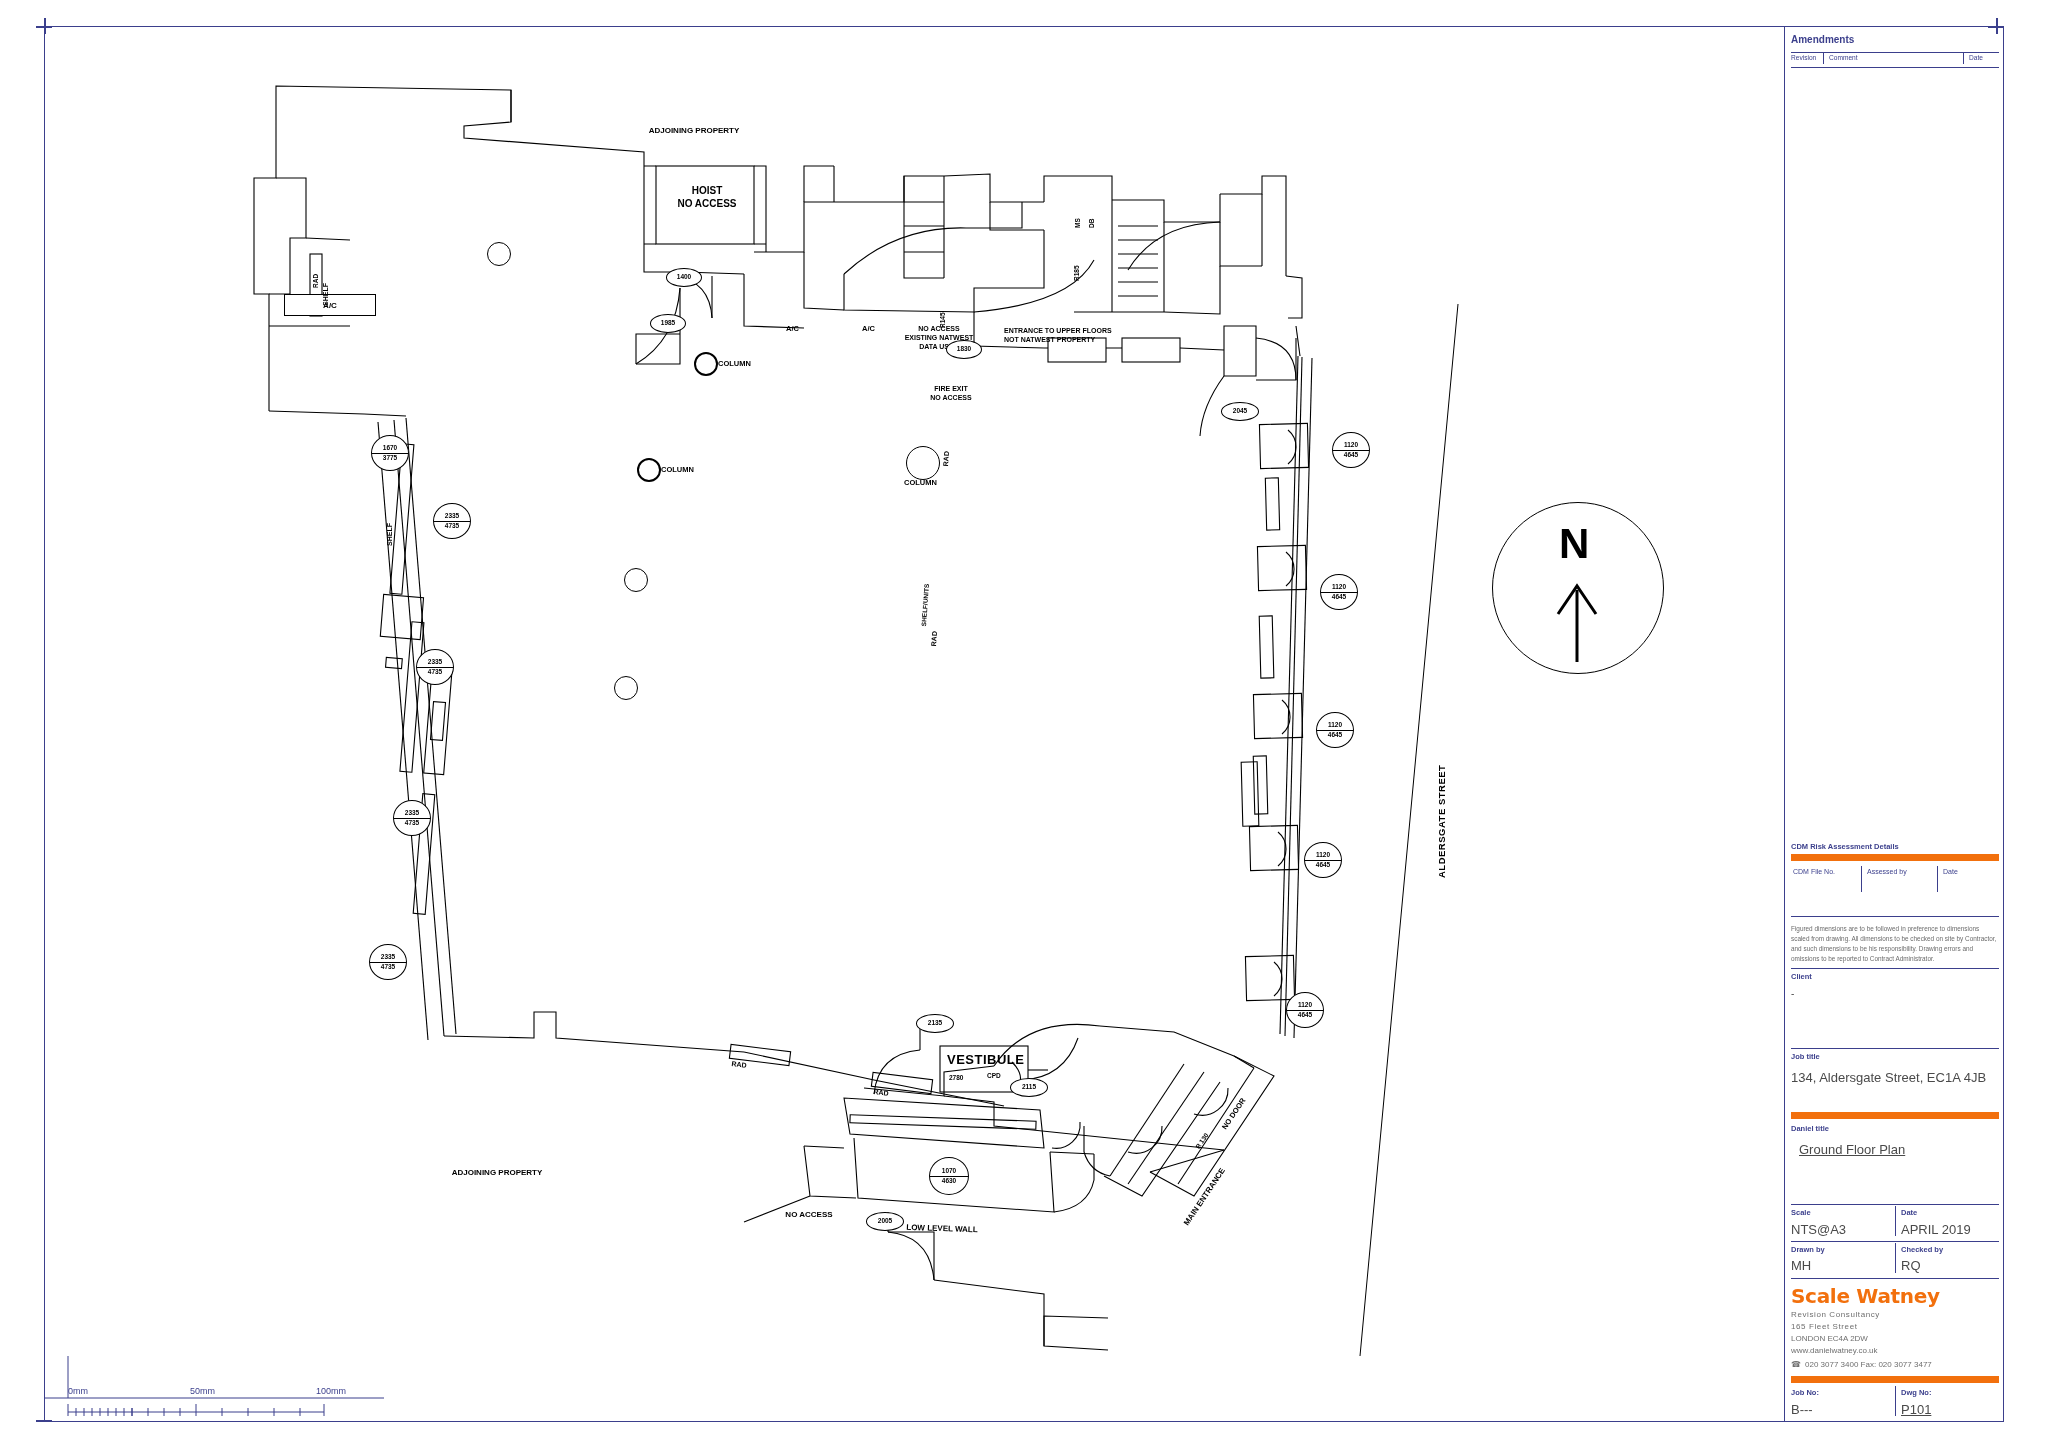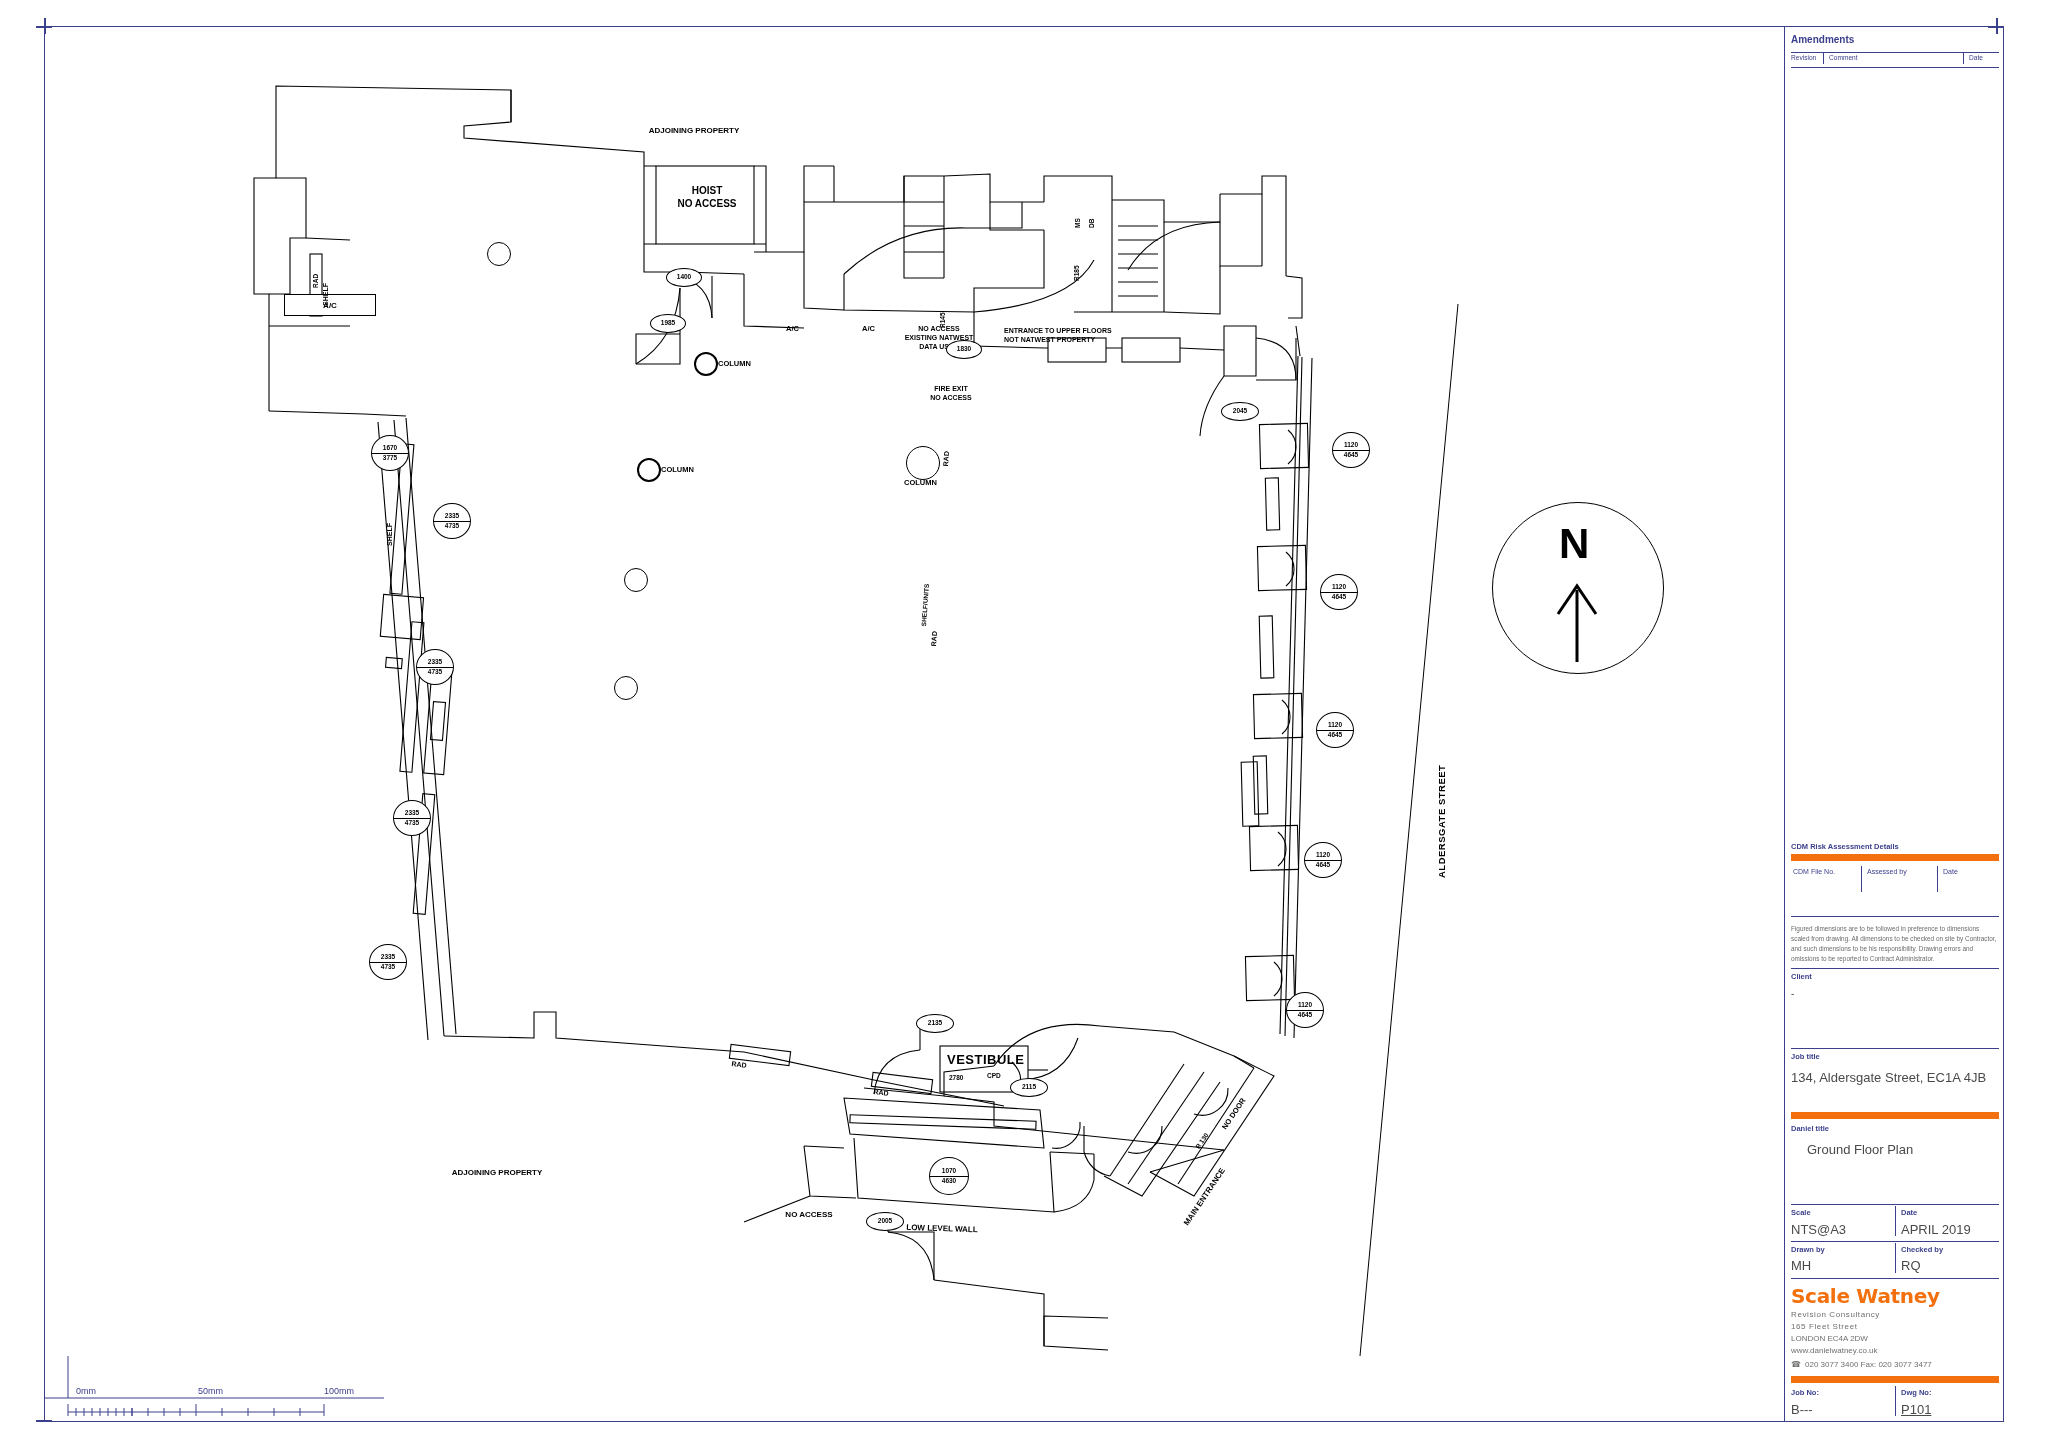--- a/index.html
+++ b/index.html
@@ -33,21 +33,21 @@
   .wall-box{position:absolute;border:1px solid #000;background:#fff;
             font-weight:bold;display:flex;align-items:center;justify-content:center;
             transform-origin:50% 50%;white-space:nowrap;}
 
   
   #north-point{position:absolute;border:1.3px solid #000;border-radius:50%;background:#fff;}
   #north-letter{position:absolute;font-weight:bold;font-family:"Liberation Sans",sans-serif;}
 
   
   #scale-bar{position:absolute;}
-  .sb-text{position:absolute;color:#3b3f8c;font-size:9px;white-space:nowrap;margin-left:8px;}
+  .sb-text{position:absolute;color:#3b3f8c;font-size:9px;white-space:nowrap;}
 
   
   #title-block{position:absolute;left:1784px;top:26px;width:220px;height:1396px;
                box-sizing:border-box;border-left:1.5px solid #3b3f8c;}
   .tb-rule{position:absolute;left:6px;width:208px;height:1.2px;background:#3b3f8c;}
   .tb-head{position:absolute;color:#3b3f8c;font-size:7.5px;font-weight:bold;white-space:nowrap;}
   .tb-head-lg{position:absolute;color:#3b3f8c;font-size:10px;font-weight:bold;white-space:nowrap;}
   .tb-val{position:absolute;color:#4a4a4a;font-size:13px;white-space:nowrap;}
   .tb-small{position:absolute;color:#6b6b6b;font-size:6.4px;line-height:1.55;width:206px;}
   .tb-bar{position:absolute;left:6px;width:208px;height:7px;background:#f2700d;}
@@ -401,21 +401,21 @@
 
   <div class="tb-head" style="left:6px;top:946px;">Client</div>
   <div class="tb-val" style="left:6px;top:962px;font-size:10px;">-</div>
   <div class="tb-rule" style="top:1022px;"></div>
 
   <div class="tb-head" style="left:6px;top:1026px;">Job title</div>
   <div class="tb-val" style="left:6px;top:1044px;">134, Aldersgate Street, EC1A 4JB</div>
   <div class="tb-bar" style="top:1086px;"></div>
 
   <div class="tb-head" style="left:6px;top:1098px;">Daniel title</div>
-  <div class="tb-val" style="left:22px;top:1116px;">Ground  Floor Plan</div>
+  <div class="tb-val" style="left:14px;top:1116px;text-decoration:underline;">Ground  Floor Plan</div>
   <div class="tb-rule" style="top:1178px;"></div>
 
   <div class="tb-head" style="left:6px;top:1182px;">Scale</div>
   <div class="tb-val" style="left:6px;top:1196px;">NTS@A3</div>
   <div class="tb-vline" style="left:110px;top:1180px;height:30px;"></div>
   <div class="tb-head" style="left:116px;top:1182px;">Date</div>
   <div class="tb-val" style="left:116px;top:1196px;">APRIL 2019</div>
   <div class="tb-rule" style="top:1215px;"></div>
 
   <div class="tb-head" style="left:6px;top:1219px;">Drawn by</div>

